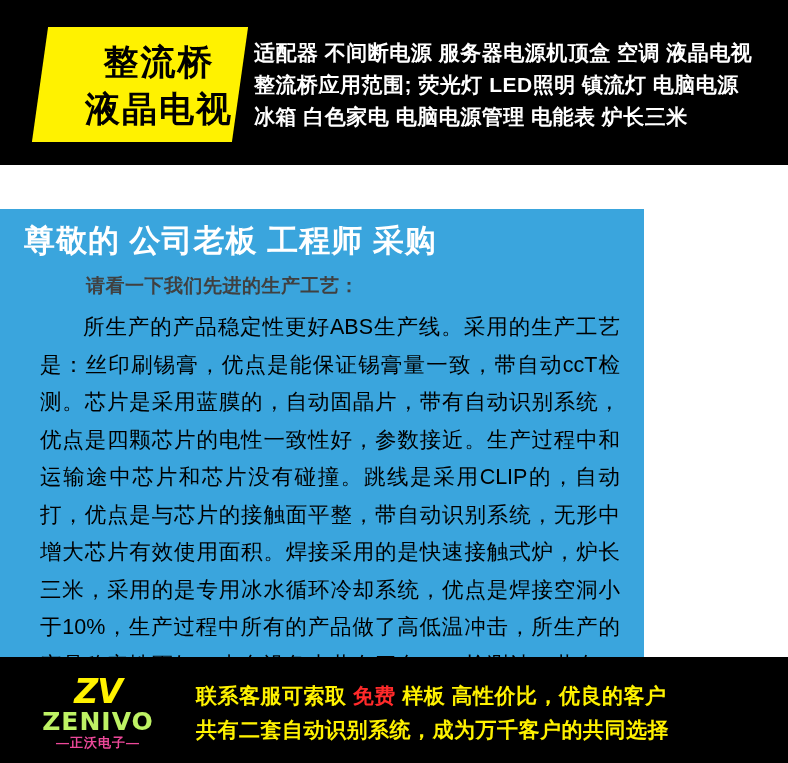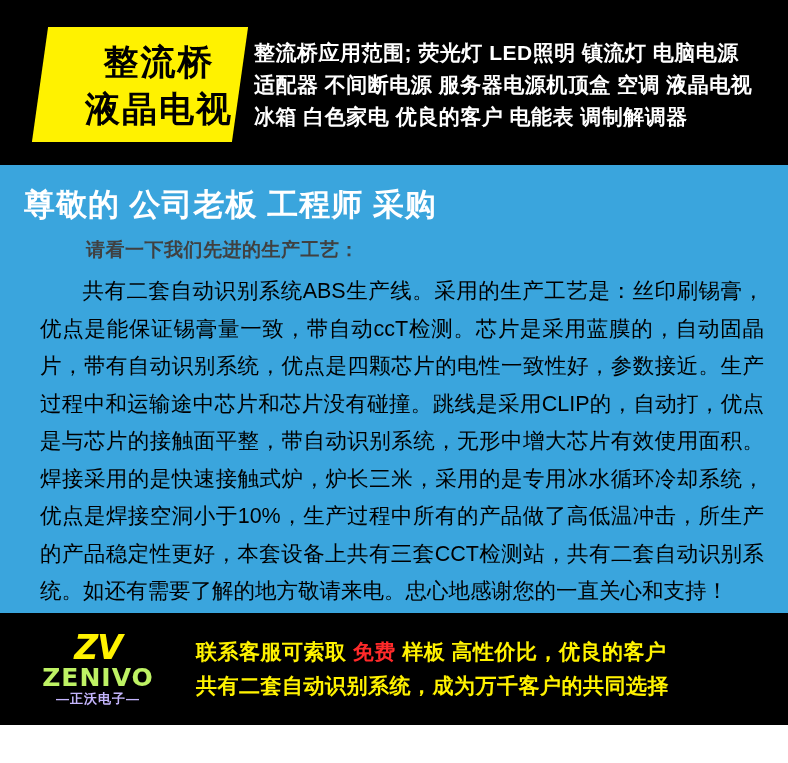--- a/index.html
+++ b/index.html
@@ -82,25 +82,26 @@
     font-weight: bold;
     font-size: 21px;
     line-height: 32px;
     white-space: nowrap;
     letter-spacing: 0.5px;
   }
 
   
   .body-blue {
     position: relative;
-    width: 788px;
+    width: 644px;
     height: 448px;
     background: #3aa5dd;
     box-sizing: border-box;
-    padding: 16px 18px 0 18px;
+    padding: 8px 18px 0 18px;
+    margin-top: 44px;
   }
 
   .headline {
     color: #ffffff;
     font-weight: bold;
     font-size: 31px;
     line-height: 48px;
     letter-spacing: 1px;
     padding-left: 6px;
   }
@@ -168,21 +169,21 @@
   .logo-word {
     color: #bef264;
     font-weight: bold;
     font-size: 25px;
     line-height: 27px;
     letter-spacing: 1px;
     font-family: "DejaVu Sans", sans-serif;
   }
 
   .logo-sub {
-    color: #c4b5fd;
+    color: #ec4899;
     font-size: 13px;
     line-height: 16px;
     letter-spacing: 1px;
     font-weight: bold;
   }
 
   .footer-text {
     flex: 1 1 auto;
     padding-right: 17px;
   }
@@ -213,31 +214,31 @@
 
   <div class="banner">
     <div class="banner-left">
       <div class="yellow-block"></div>
       <div class="yellow-text">
         <span>整流桥</span>
         <span>液晶电视</span>
       </div>
     </div>
     <div class="banner-right">
+      <div class="banner-line">适配器 不间断电源 服务器电源机顶盒 空调 液晶电视</div>
       <div class="banner-line">整流桥应用范围; 荧光灯 LED照明 镇流灯 电脑电源</div>
-      <div class="banner-line">适配器 不间断电源 服务器电源机顶盒 空调 液晶电视</div>
-      <div class="banner-line">冰箱 白色家电 优良的客户 电能表 调制解调器</div>
+      <div class="banner-line">冰箱 白色家电 电脑电源管理 电能表 炉长三米</div>
     </div>
   </div>
 
   <div class="body-blue">
     <div class="headline">尊敬的 公司老板 工程师 采购</div>
     <div class="subhead">请看一下我们先进的生产工艺：</div>
     <div class="paragraph">
-      <span class="indent"></span><span id="para-body"><span>共有二套自动识别系统</span><b>ABS</b><span>生产线。采用的生产工艺是：丝印刷锡膏，优点是能保证锡膏量一致，带自动ccT检测。芯片是采用蓝膜的，自动固晶片，带有自动识别系统，优点是四颗芯片的电性一致性好，参数接近。生产过程中和运输途中芯片和芯片没有碰撞。跳线是采用CLIP的，自动打，优点是与芯片的接触面平整，带自动识别系统，无形中增大芯片有效使用面积。焊接采用的是快速接触式炉，炉长三米，采用的是专用冰水循环冷却系统，优点是焊接空洞小于10%，生产过程中所有的产品做了高低温冲击，所生产的产品稳定性更好，本套设备上共有三套CCT检测站，共有二套自动识别系统。如还有需要了解的地方敬请来电。忠心地感谢您的一直关心和支持！</span></span>
+      <span class="indent"></span><span id="para-body"><span>所生产的产品稳定性更好</span><b>ABS</b><span>生产线。采用的生产工艺是：丝印刷锡膏，优点是能保证锡膏量一致，带自动ccT检测。芯片是采用蓝膜的，自动固晶片，带有自动识别系统，优点是四颗芯片的电性一致性好，参数接近。生产过程中和运输途中芯片和芯片没有碰撞。跳线是采用CLIP的，自动打，优点是与芯片的接触面平整，带自动识别系统，无形中增大芯片有效使用面积。焊接采用的是快速接触式炉，炉长三米，采用的是专用冰水循环冷却系统，优点是焊接空洞小于10%，生产过程中所有的产品做了高低温冲击，所生产的产品稳定性更好，本套设备上共有三套CCT检测站，共有二套自动识别系统。如还有需要了解的地方敬请来电。忠心地感谢您的一直关心和支持！</span></span>
     </div>
   </div>
 
   <div class="footer">
     <div class="footer-logo">
       <div class="logo-mark">ZV</div>
       <div class="logo-word">ZENIVO</div>
       <div class="logo-sub">—正沃电子—</div>
     </div>
     <div class="footer-text">

